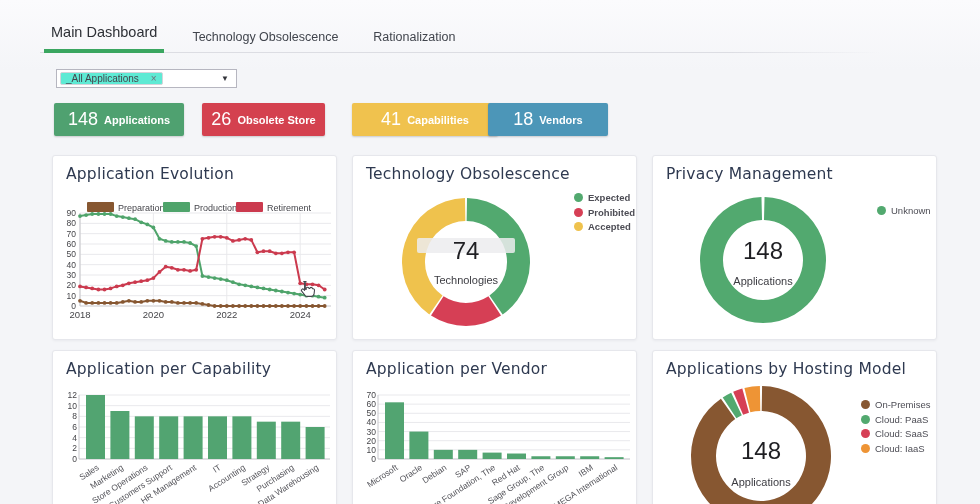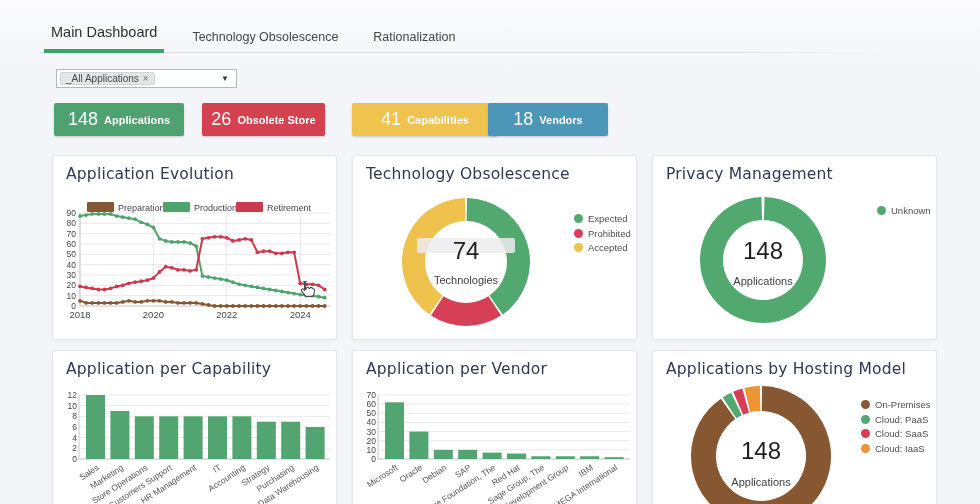--- a/index.html
+++ b/index.html
@@ -8,41 +8,41 @@
         font-family:"Liberation Sans",sans-serif;}
   
   .tabbar-line{position:absolute;left:40px;top:52px;width:840px;height:1px;
         background:linear-gradient(to right,#dcdde3 82%,rgba(220,221,227,0));}
   .tabs{position:absolute;left:44px;top:24px;height:29px;display:flex;align-items:flex-end;gap:21px;}
   .tab{font-size:12.5px;color:#41454d;padding:0 7px 9px;cursor:pointer;white-space:nowrap;}
   .tab.active{font-size:14.5px;color:#2d3036;border-bottom:4px solid #3aa660;}
   
   .filter-box{position:absolute;left:56px;top:69px;width:181px;height:19px;background:#fff;
         border:1px solid #b6b6c0;display:flex;align-items:center;padding:0 7px 0 3px;box-sizing:border-box;}
-  .filter-chip{background:#e5e5e5;border:1px solid #d4d4da;border-radius:2px;font-size:10px;
-        color:#45454d;padding:0 5px;display:inline-flex;align-items:center;gap:4px;white-space:nowrap;}
+  .filter-chip{background:#5eead4;border:1px solid #d4d4da;border-radius:2px;font-size:10px;
+        color:#45454d;padding:0 5px;display:inline-flex;align-items:center;gap:12px;white-space:nowrap;}
   .chip-x{color:#70707a;font-size:10px;cursor:pointer;}
   .filter-arrow{margin-left:auto;font-size:8px;color:#33353b;cursor:pointer;}
   
   .kpi{position:absolute;top:103px;height:33px;border-radius:2px;color:#fff;display:flex;
         align-items:center;justify-content:center;gap:6px;box-shadow:0 1px 2px rgba(0,0,0,.18);cursor:pointer;}
   .kpi .v{font-size:18px;}
   .kpi .l{font-size:11px;font-weight:bold;}
   .k0{left:54px;width:130px}.k1{left:202px;width:123px}.k2{left:352px;width:146px}.k3{left:488px;width:120px}
   
   .card{position:absolute;width:283px;height:183px;background:#fff;border:1px solid #e6e7ec;
         border-radius:3px;box-shadow:0 1px 3px rgba(16,24,40,.05);}
   .c1{left:52px;top:155px}.c2{left:352px;top:155px}.c3{left:652px;top:155px}
   .c4{left:52px;top:350px}.c5{left:352px;top:350px}.c6{left:652px;top:350px}
   .card-title{position:absolute;left:13px;top:9px;margin:0;font-weight:500;
         font-family:"DejaVu Sans",sans-serif;font-size:15.5px;color:#2e3950;letter-spacing:.2px;}
   .chart-svg{position:absolute;left:0;top:0;}
   
   .donut-legend{position:absolute;display:flex;flex-direction:column;gap:3.5px;}
-  .c2 .donut-legend{left:221px;top:57px;}
+  .c2 .donut-legend{left:221px;top:36px;font-weight:bold;}
   .c3 .donut-legend{left:224px;top:49px;}
   .c6 .donut-legend{left:208px;top:48px;}
   .legend-item{display:flex;align-items:center;gap:5px;font-size:9.5px;color:#4d4d55;cursor:pointer;white-space:nowrap;}
   .legend-dot{width:9px;height:9px;border-radius:50%;flex:0 0 9px;}
   .cursor{position:absolute;left:297px;top:280px;pointer-events:none;}
 </style>
 </head>
 <body>
 
 <div class="page">

